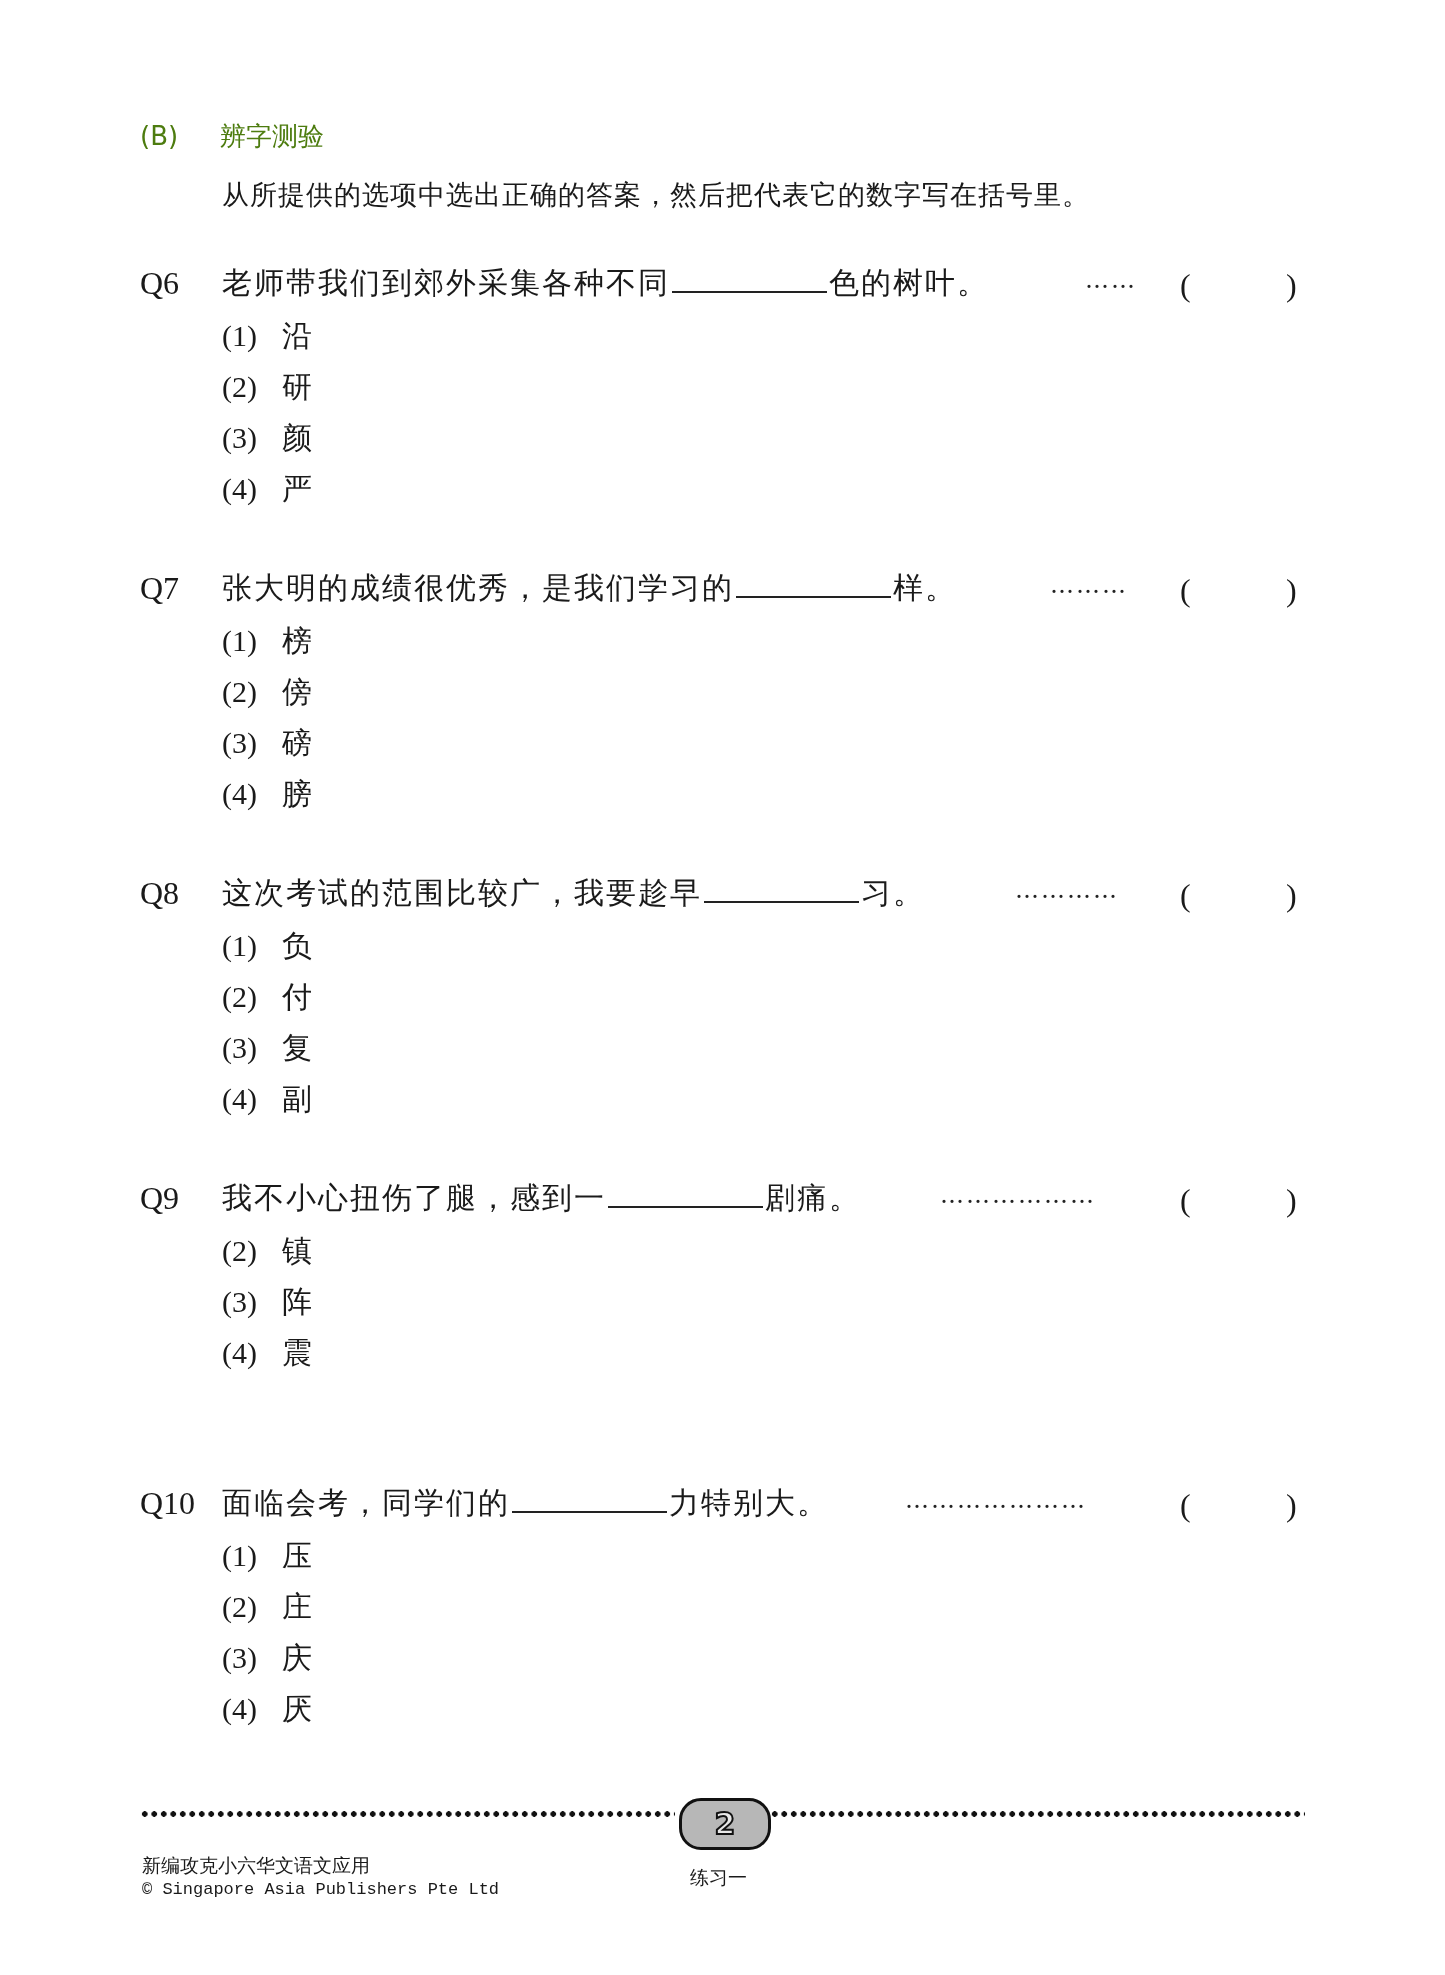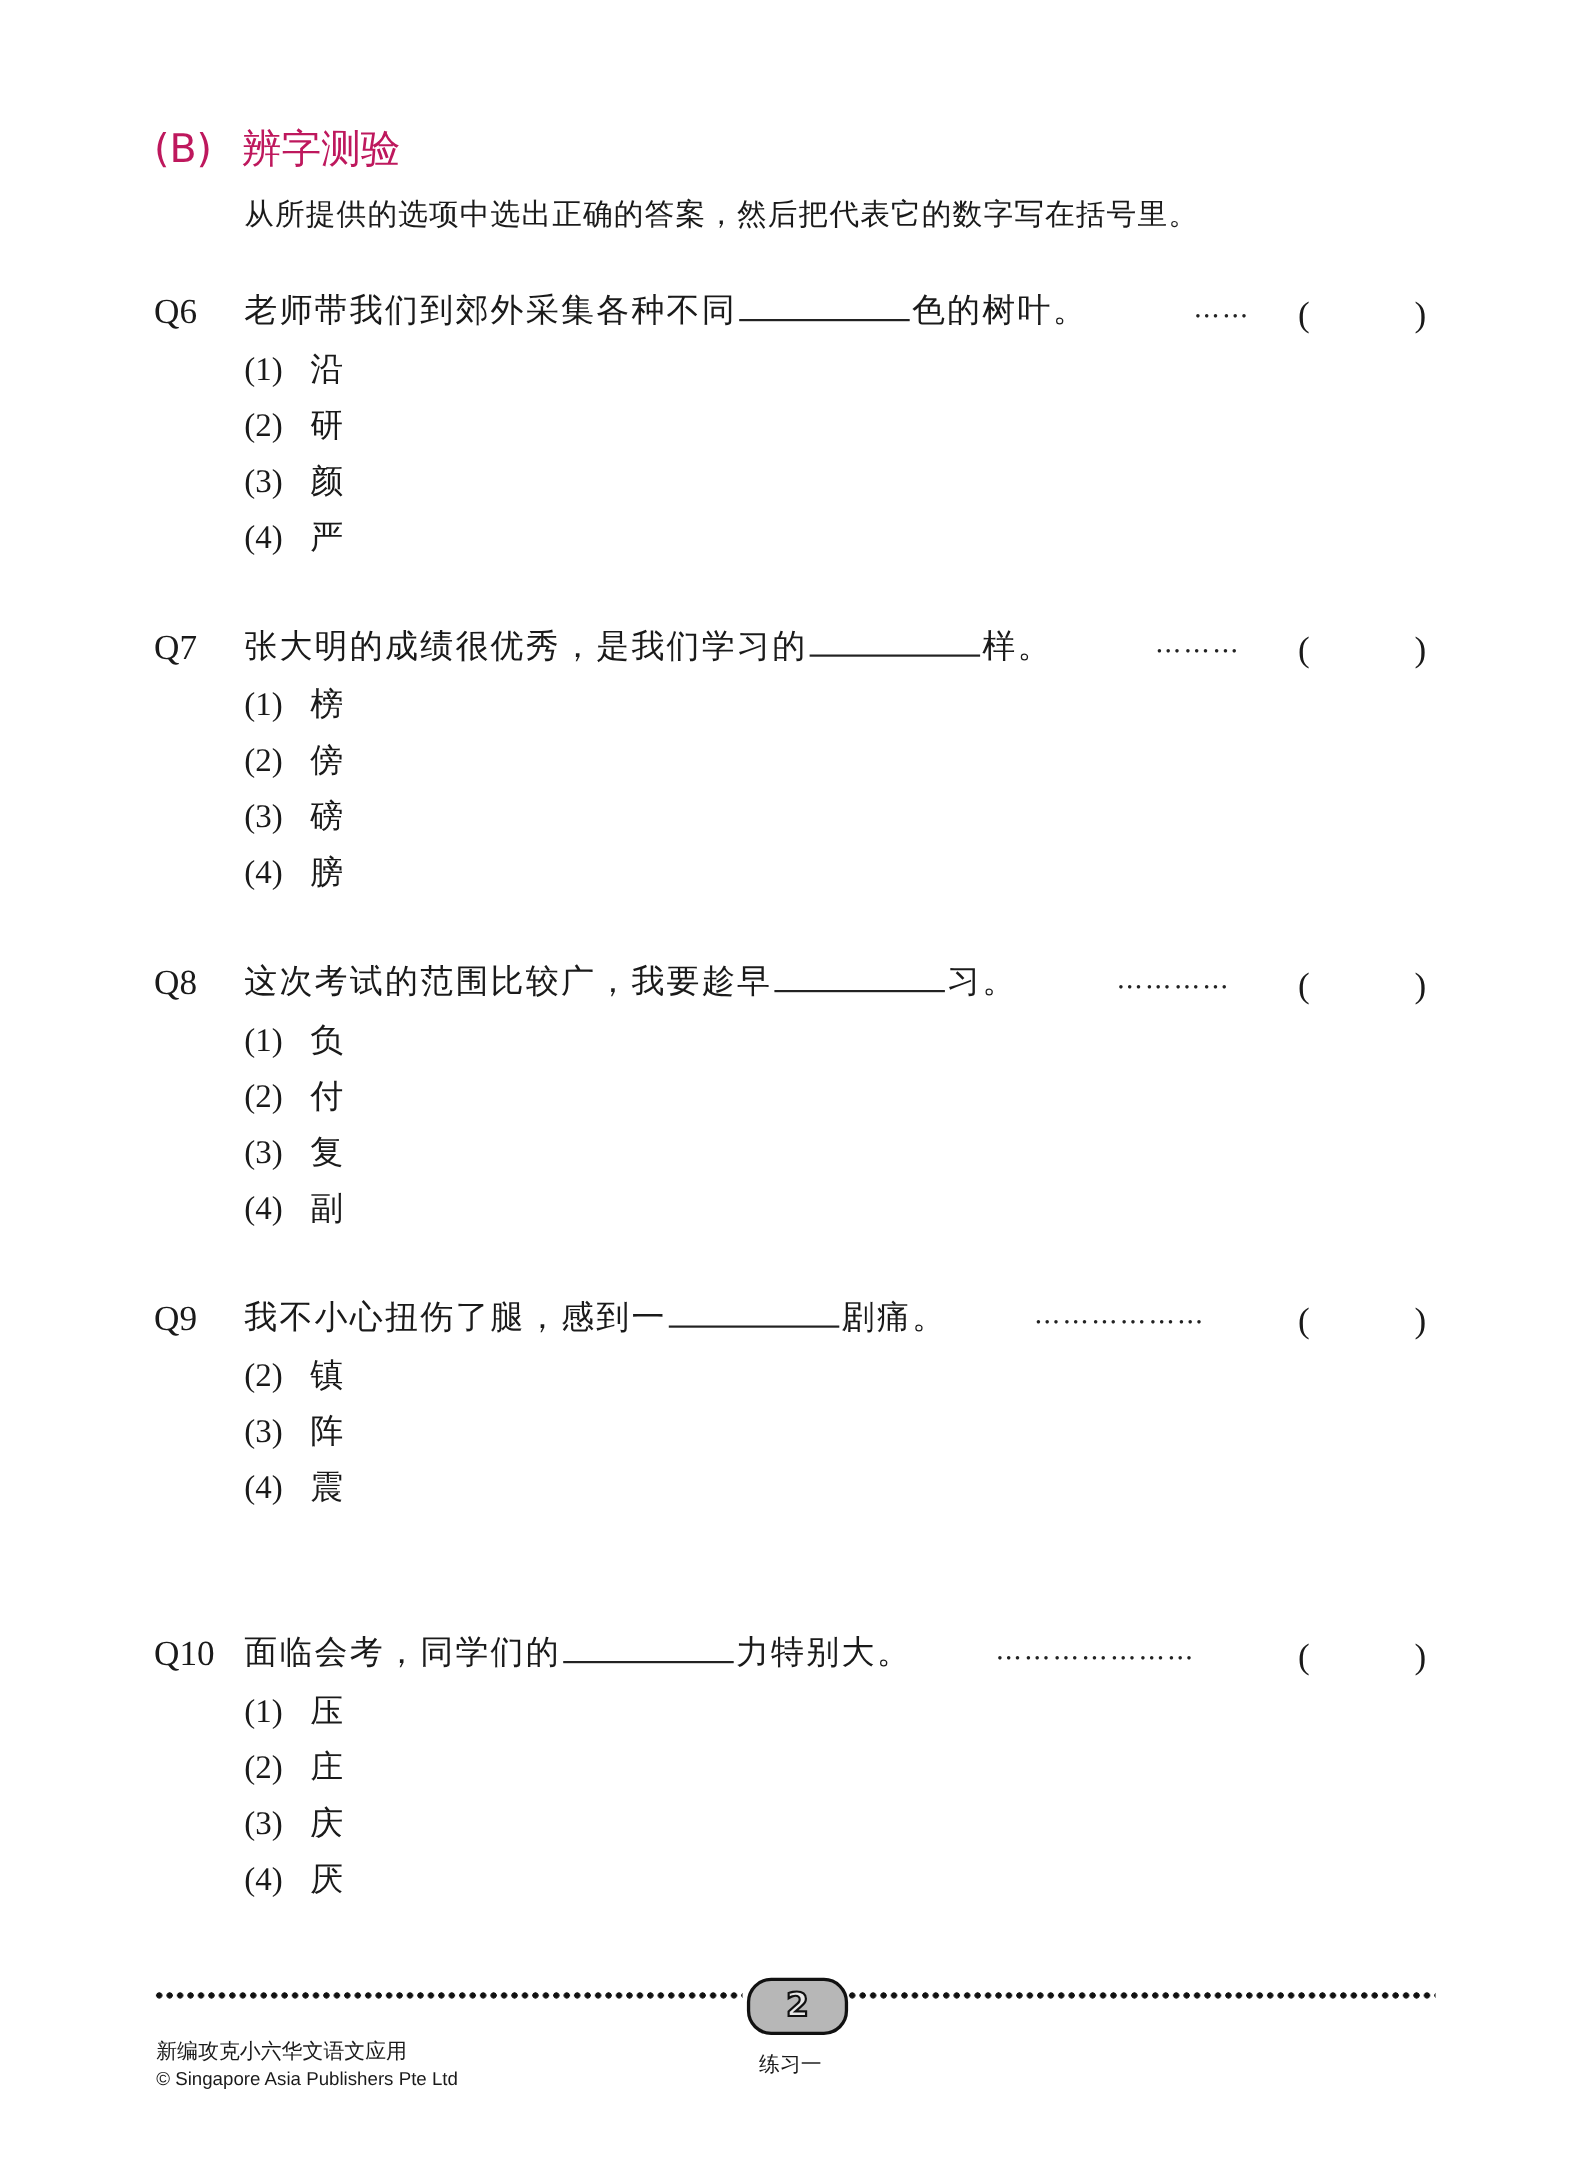--- a/index.html
+++ b/index.html
@@ -3,21 +3,21 @@
 <meta charset="utf-8">
 <style>
   html, body { margin: 0; padding: 0; background: #ffffff; }
   body {
     width: 1445px; height: 1975px; position: relative; overflow: hidden;
     font-family: "DejaVu Serif", "Liberation Serif", serif; color: #1a1a1a;
   }
   .section-head {
     position: absolute; left: 140px; top: 112px;
     font-family: "DejaVu Sans", "Liberation Sans", sans-serif;
-    font-size: 36px; line-height: 48px; color: #be185d;
+    font-size: 26px; line-height: 48px; color: #4d7c0f;
   }
   .section-head .label { display: inline-block; width: 80px; }
   .instructions {
     position: absolute; left: 222px; top: 175px;
     font-family: Liberation Serif, serif;
     font-size: 27px; line-height: 40px; letter-spacing: 1px;
   }
   .question {
     position: absolute; left: 140px; width: 1160px;
   }
@@ -62,21 +62,21 @@
     position: absolute; left: 679px; top: 1798px; width: 86px; height: 46px;
     border: 3px solid #111; border-radius: 22px; background: #b7b7b7;
     text-align: center; line-height: 46px;
     font-family: "DejaVu Sans", "Liberation Sans", sans-serif; font-weight: bold;
     font-size: 30px; color: #e8e8e8; -webkit-text-stroke: 2px #111; box-sizing: content-box;
   }
   .footer-left-title {
     position: absolute; left: 142px; top: 1852px; font-size: 19px; line-height: 26px;
   }
   .footer-copyright {
-    position: absolute; left: 142px; top: 1878px; font-family: Liberation Sans, sans-serif;
+    position: absolute; left: 142px; top: 1878px; font-family: Liberation Mono, monospace;
     font-size: 17px; line-height: 24px;
   }
   .footer-center {
     position: absolute; left: 690px; top: 1864px;
     font-family: "DejaVu Sans", "Liberation Sans", sans-serif; font-size: 19px; line-height: 26px;
   }
 </style>
 </head>
 <body>
 

